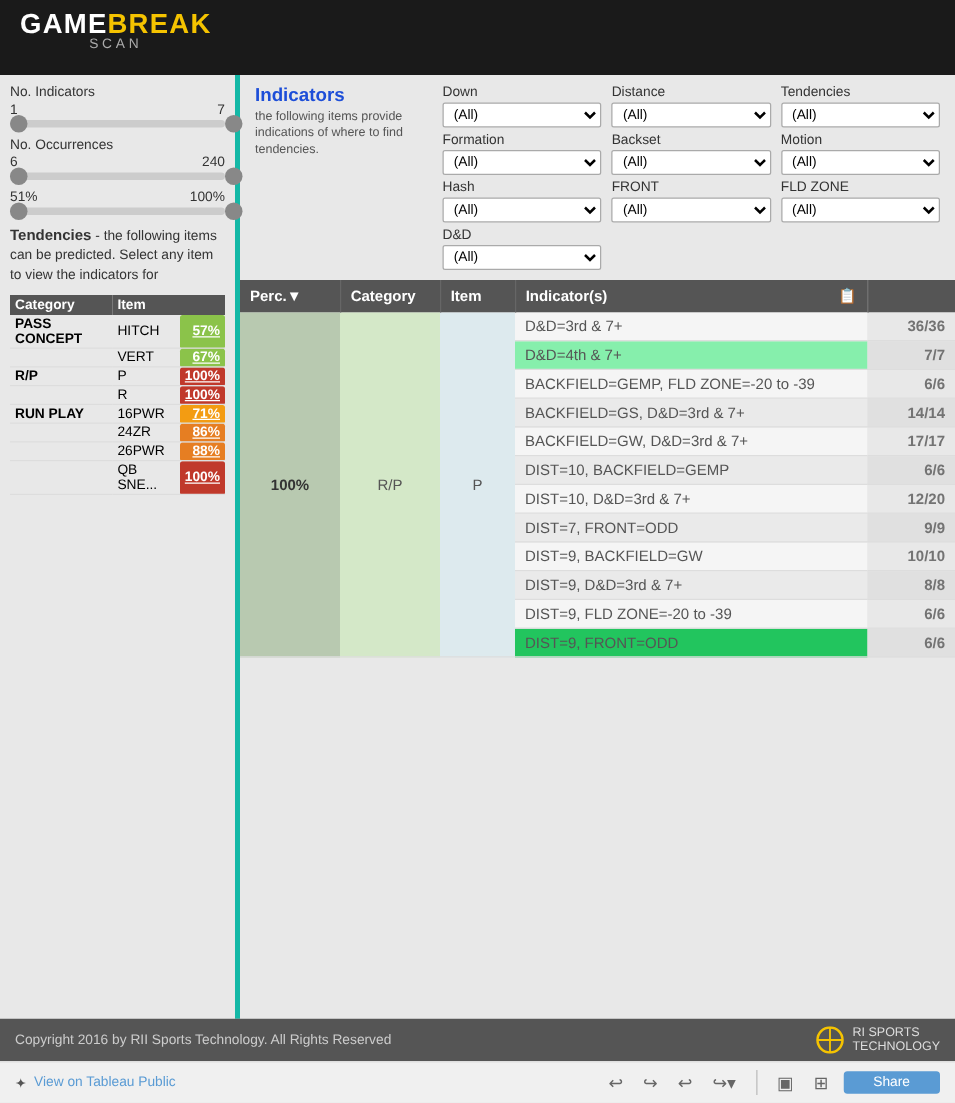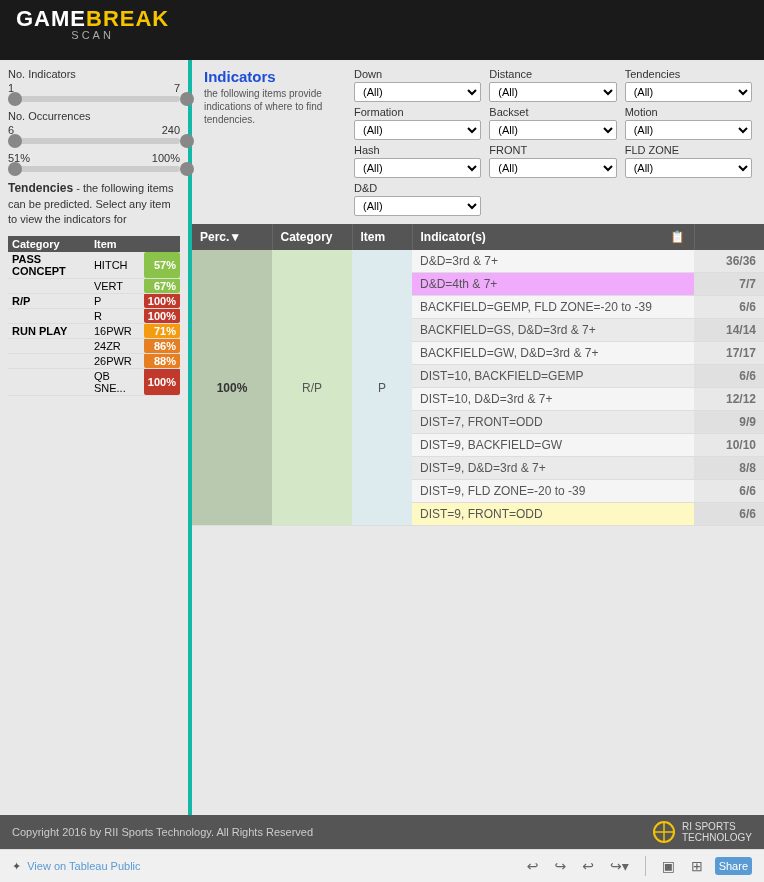--- a/index.html
+++ b/index.html
@@ -127,20 +127,21 @@
     .sidebar-table td {
       padding: 1px 4px;
       border-bottom: 1px solid #ddd;
     }
     .bar-cell {
       color: #fff;
       text-align: right;
       padding: 1px 4px;
       font-weight: bold;
       border-radius: 2px;
+      text-decoration: underline;
     }
     .bar-57 { background: #8bc34a; }
     .bar-67 { background: #8bc34a; }
     .bar-100r { background: #c0392b; }
     .bar-71 { background: #f39c12; }
     .bar-86 { background: #e67e22; }
     .bar-88 { background: #e67e22; }
     .bar-100b { background: #c0392b; }
 
     
@@ -303,21 +304,21 @@
       border: none;
       cursor: pointer;
       color: #666;
       font-size: 14px;
       padding: 2px 4px;
     }
     .tableau-share {
       background: #5a9bd4;
       color: #fff;
       border: none;
-      padding: 3px 4px;
+      padding: 3px 24px;
       border-radius: 3px;
       cursor: pointer;
       font-size: 11px;
     }
     .divider-v {
       width: 1px;
       height: 20px;
       background: #bbb;
       margin: 0 4px;
     }
@@ -519,61 +520,61 @@
         </thead>
         <tbody id="data-table-body">
         <tr style="cursor: pointer;">
               <td class="col-perc" rowspan="12">100%</td>
               <td class="col-cat" rowspan="12">R/P</td>
               <td class="col-item" rowspan="12">P</td>
               <td class="col-indicator" style="background: rgb(245, 245, 245);">D&amp;D=3rd &amp; 7+</td>
               <td class="col-score" style="background: rgb(232, 232, 232);">36/36</td>
             </tr>
             <tr style="cursor: pointer;">
-              <td class="col-indicator row-alt" style="background: #f0abfc;">D&amp;D=4th &amp; 7+</td>
+              <td class="col-indicator row-alt" style="background: #86efac;">D&amp;D=4th &amp; 7+</td>
               <td class="col-score" style="background: rgb(224, 224, 224);">7/7</td>
             </tr>
             <tr style="cursor: pointer;">
               <td class="col-indicator" style="background: rgb(245, 245, 245);">BACKFIELD=GEMP, FLD ZONE=-20 to -39</td>
               <td class="col-score" style="background: rgb(232, 232, 232);">6/6</td>
             </tr>
             <tr style="cursor: pointer;">
               <td class="col-indicator row-alt" style="background: rgb(234, 234, 234);">BACKFIELD=GS, D&amp;D=3rd &amp; 7+</td>
               <td class="col-score" style="background: rgb(224, 224, 224);">14/14</td>
             </tr>
             <tr style="cursor: pointer;">
               <td class="col-indicator" style="background: rgb(245, 245, 245);">BACKFIELD=GW, D&amp;D=3rd &amp; 7+</td>
               <td class="col-score" style="background: rgb(232, 232, 232);">17/17</td>
             </tr>
             <tr style="cursor: pointer;">
               <td class="col-indicator row-alt" style="background: rgb(234, 234, 234);">DIST=10, BACKFIELD=GEMP</td>
               <td class="col-score" style="background: rgb(224, 224, 224);">6/6</td>
             </tr>
             <tr style="cursor: pointer;">
               <td class="col-indicator" style="background: rgb(245, 245, 245);">DIST=10, D&amp;D=3rd &amp; 7+</td>
-              <td class="col-score" style="background: rgb(232, 232, 232);">12/12</td>
+              <td class="col-score" style="background: rgb(232, 232, 232);">12/20</td>
             </tr>
             <tr style="cursor: pointer;">
               <td class="col-indicator row-alt" style="background: rgb(234, 234, 234);">DIST=7, FRONT=ODD</td>
               <td class="col-score" style="background: rgb(224, 224, 224);">9/9</td>
             </tr>
             <tr style="cursor: pointer;">
               <td class="col-indicator" style="background: rgb(245, 245, 245);">DIST=9, BACKFIELD=GW</td>
               <td class="col-score" style="background: rgb(232, 232, 232);">10/10</td>
             </tr>
             <tr style="cursor: pointer;">
               <td class="col-indicator row-alt" style="background: rgb(234, 234, 234);">DIST=9, D&amp;D=3rd &amp; 7+</td>
               <td class="col-score" style="background: rgb(224, 224, 224);">8/8</td>
             </tr>
             <tr style="cursor: pointer;">
               <td class="col-indicator" style="background: rgb(245, 245, 245);">DIST=9, FLD ZONE=-20 to -39</td>
               <td class="col-score" style="background: rgb(232, 232, 232);">6/6</td>
             </tr>
             <tr style="cursor: pointer;">
-              <td class="col-indicator row-alt" style="background: #fef9c3;">DIST=9, FRONT=ODD</td>
+              <td class="col-indicator row-alt" style="background: #22c55e;">DIST=9, FRONT=ODD</td>
               <td class="col-score" style="background: rgb(224, 224, 224);">6/6</td>
             </tr>
           </tbody>
       </table>
     </div>
 
   </div>
 </div>
 
 <div class="footer">

